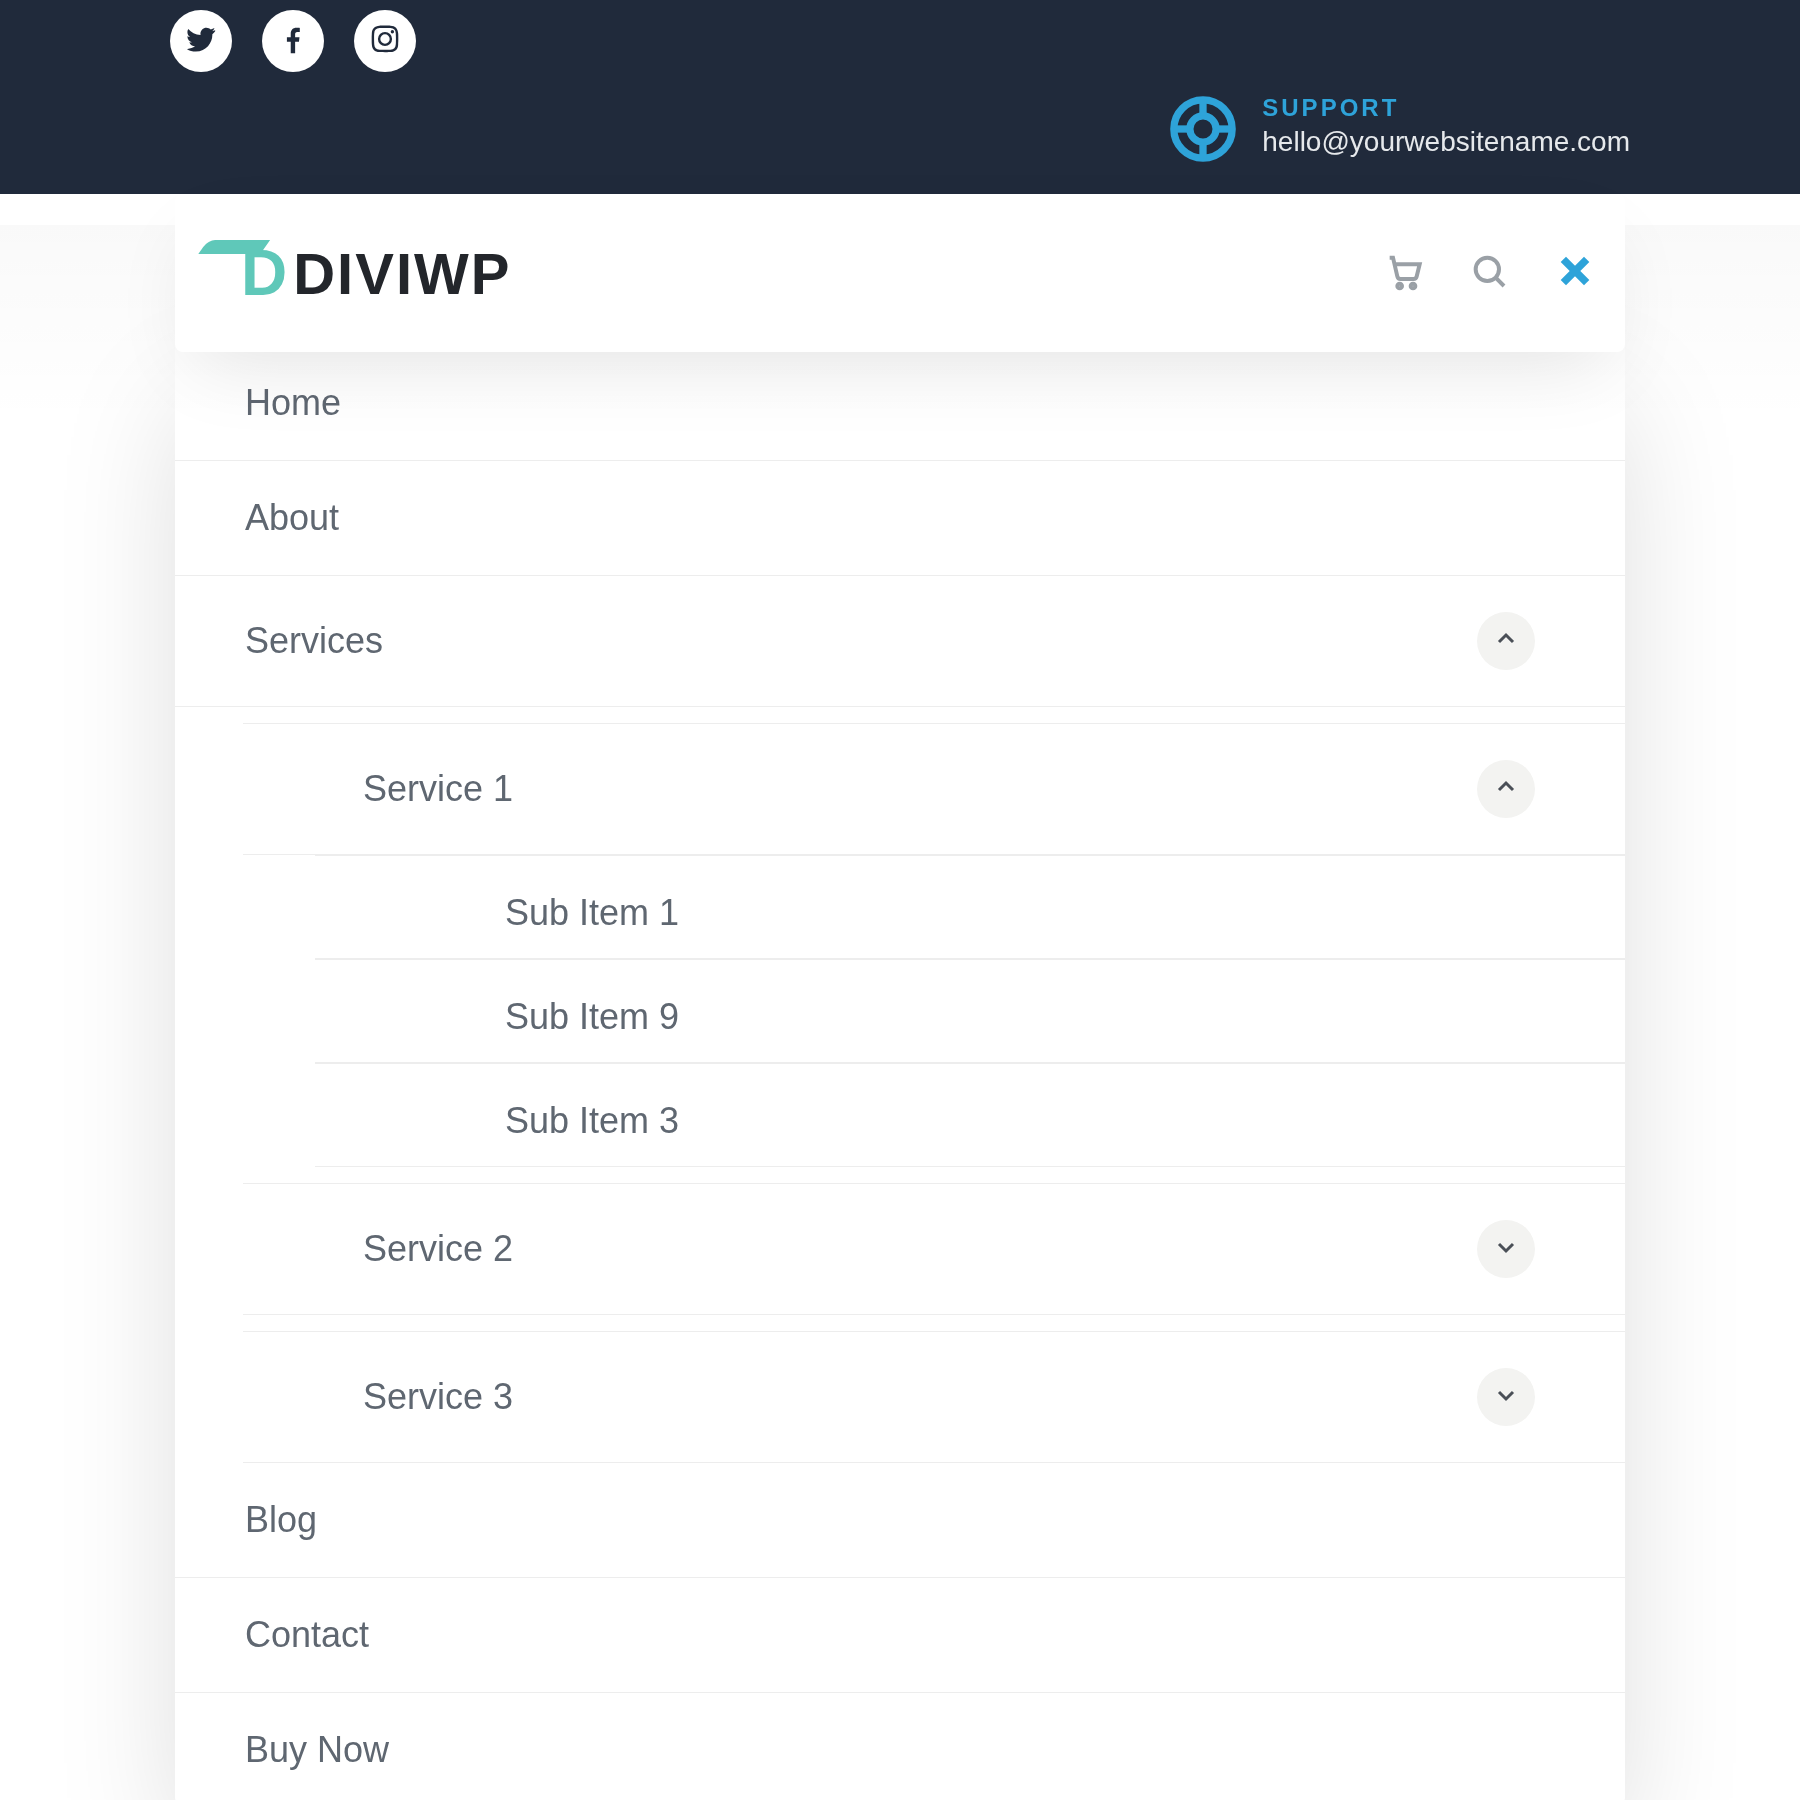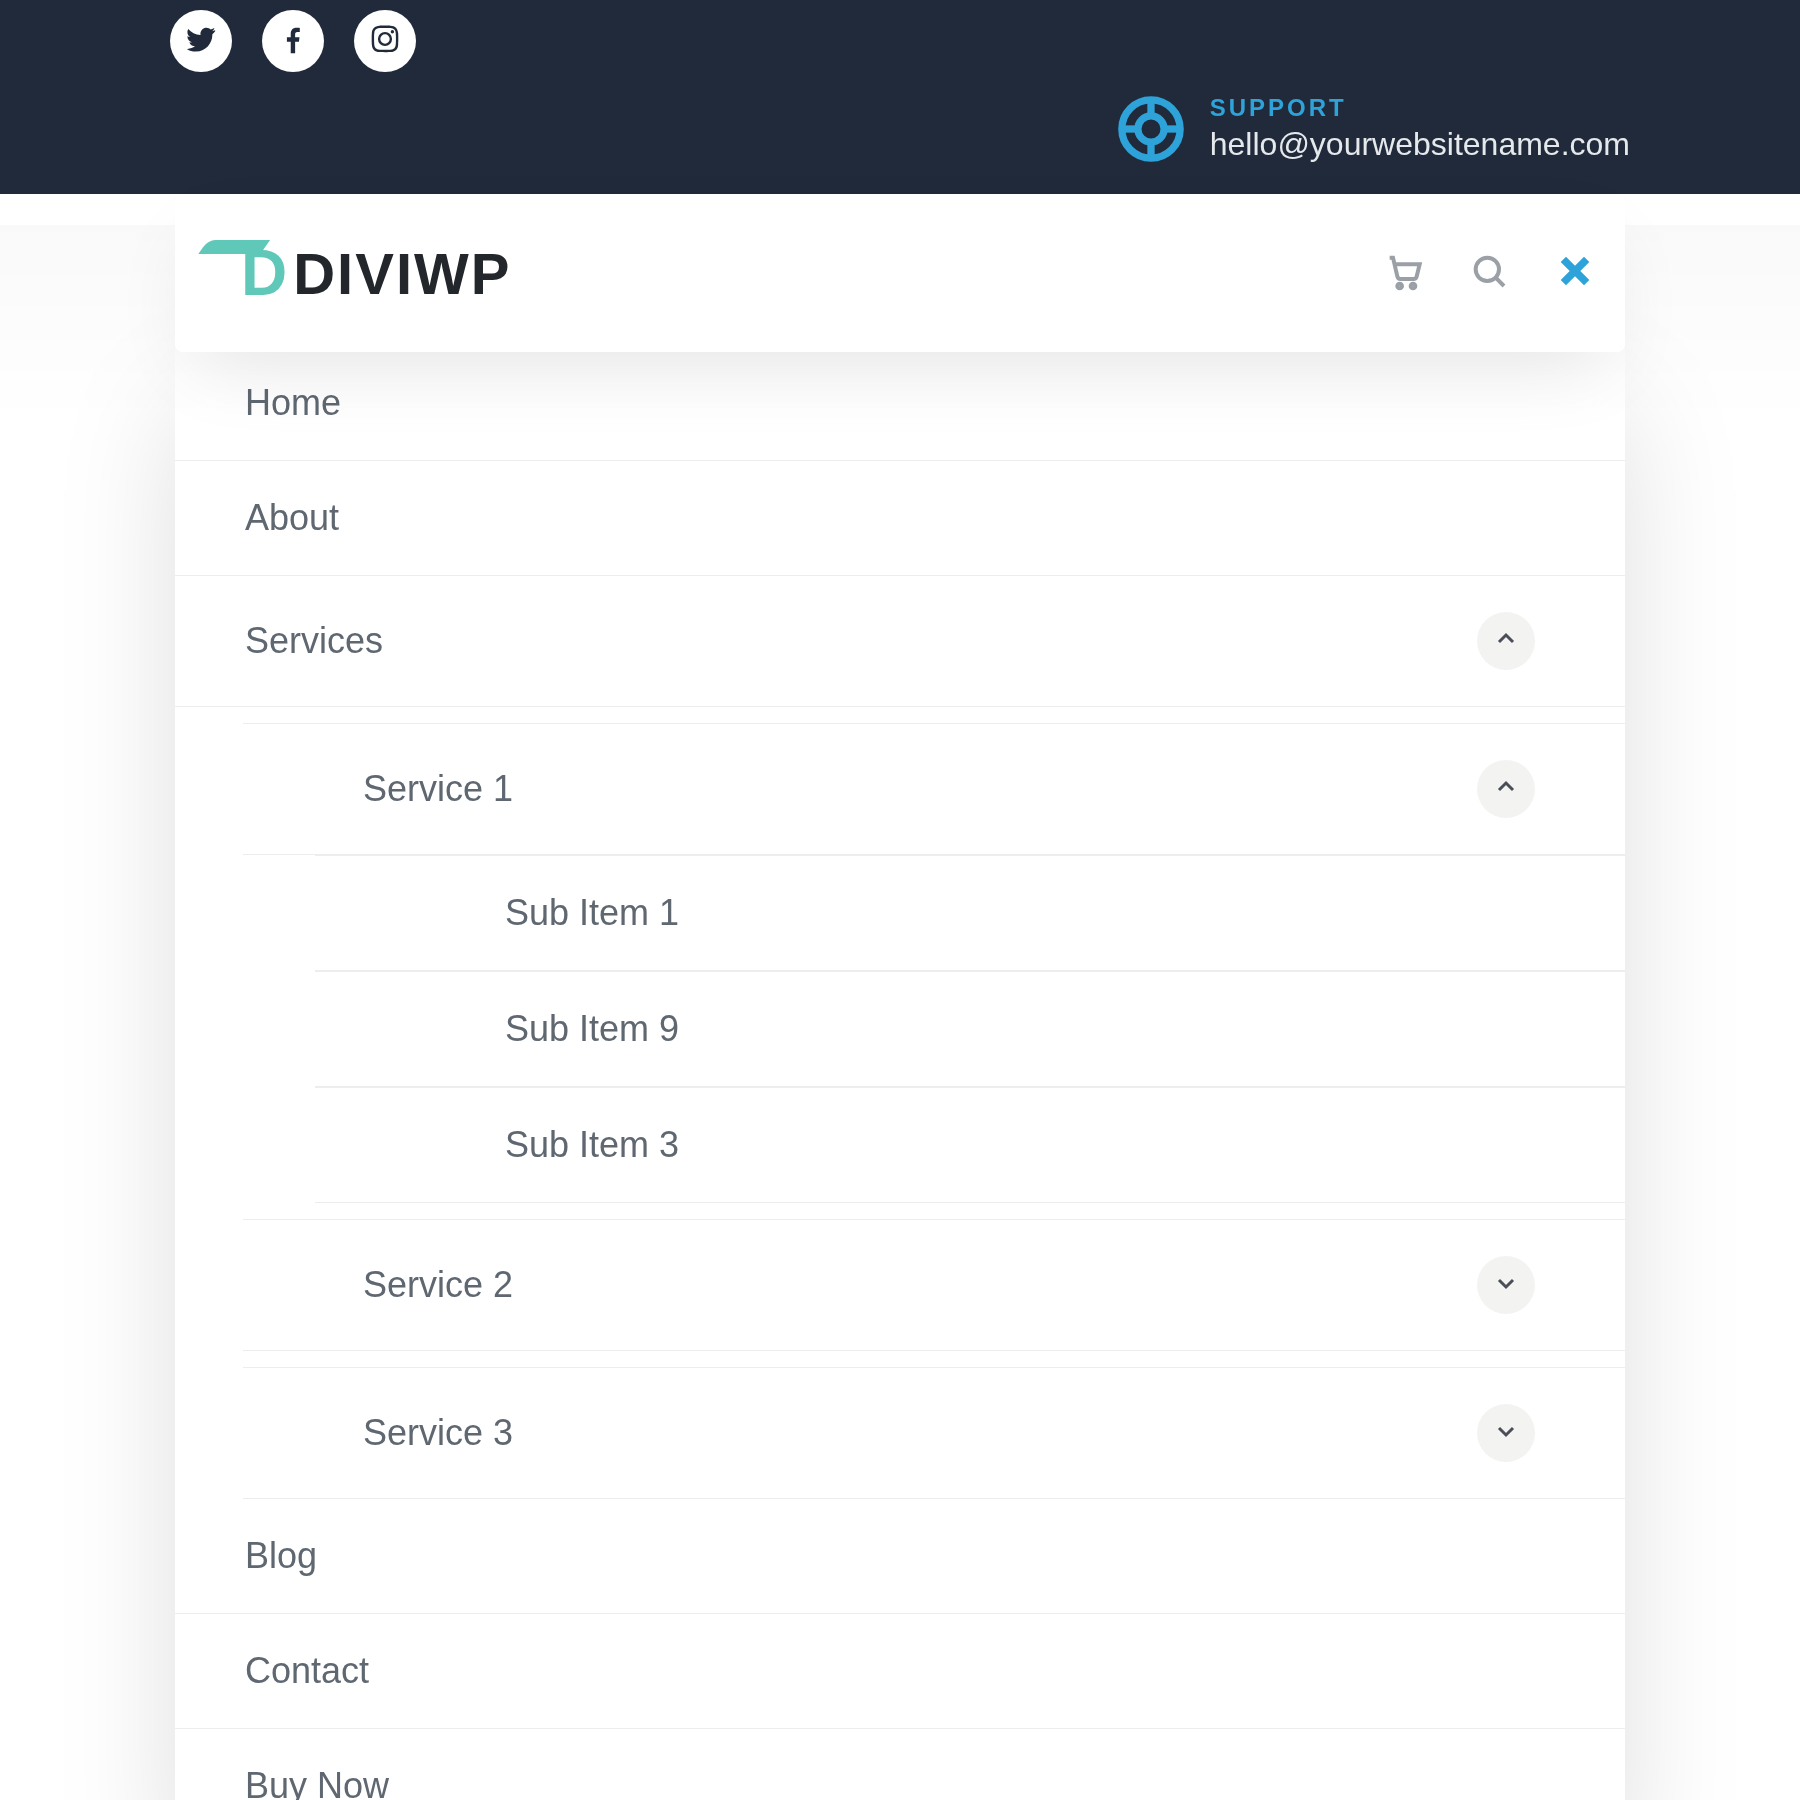--- a/index.html
+++ b/index.html
@@ -26,21 +26,21 @@
   }
   .social-btn svg{width:34px;height:34px;fill:var(--dark);}
   .contact-row{display:flex;gap:160px;margin-top:22px;align-items:flex-start;justify-content:flex-end;}
   .contact-item{display:flex;align-items:flex-start;gap:24px;}
   .contact-icon{width:70px;height:70px;display:flex;align-items:center;justify-content:center;}
   .contact-icon svg{stroke:var(--accent);fill:none;}
   .contact-label{
     font-size:24px;letter-spacing:3px;color:var(--accent);font-weight:700;
     text-transform:uppercase;margin-bottom:4px;
   }
-  .contact-value{font-size:32px;color:#E6E9EC;font-weight:500;}
+  .contact-value{font-size:28px;color:#E6E9EC;font-weight:500;}
 
   
   .header{
     width:1450px;margin:0 auto;background:#fff;display:flex;align-items:center;
     justify-content:space-between;padding:42px 30px 42px 10px;border-radius:8px;
     box-shadow:0 30px 80px -20px rgba(0,0,0,0.10);position:relative;z-index:5;
   }
   .logo{display:flex;align-items:center;gap:8px;}
   .logo-mark{font-size:64px;font-weight:900;color:var(--teal);letter-spacing:-2px;display:flex;align-items:center;}
   .logo-mark .bar{display:inline-block;width:62px;height:14px;background:var(--teal);border-radius:7px 0 0 0;margin-right:-6px;transform:skewX(-35deg) translateY(-26px);}
@@ -60,21 +60,21 @@
     display:flex;align-items:center;justify-content:flex-end;
     border-bottom:1px solid var(--row-border);
   }
   .menu-item:last-child{border-bottom:none;}
   .menu-link{
     flex:1;text-align:left;font-size:36px;color:var(--text-menu);
     font-weight:500;
   }
   .lvl-0{padding:36px 70px;}
   .lvl-1{padding:36px 70px 36px 120px;margin-top:16px;}
-  .lvl-2{padding:36px 70px 36px 190px;}
+  .lvl-2{padding:36px 70px 24px 190px;}
   .indent-1{margin-left:68px;border-top:1px solid var(--row-border);}
   .indent-1:first-of-type{border-top:none;}
   .indent-2{margin-left:140px;border-top:1px solid var(--row-border);}
 
   .chevron-chip{
     width:58px;height:58px;border-radius:50%;background:var(--chip);
     display:flex;align-items:center;justify-content:center;margin-right:20px;
   }
   .chevron-chip svg{width:24px;height:24px;stroke:#4a4f57;fill:none;stroke-width:3;}
 

